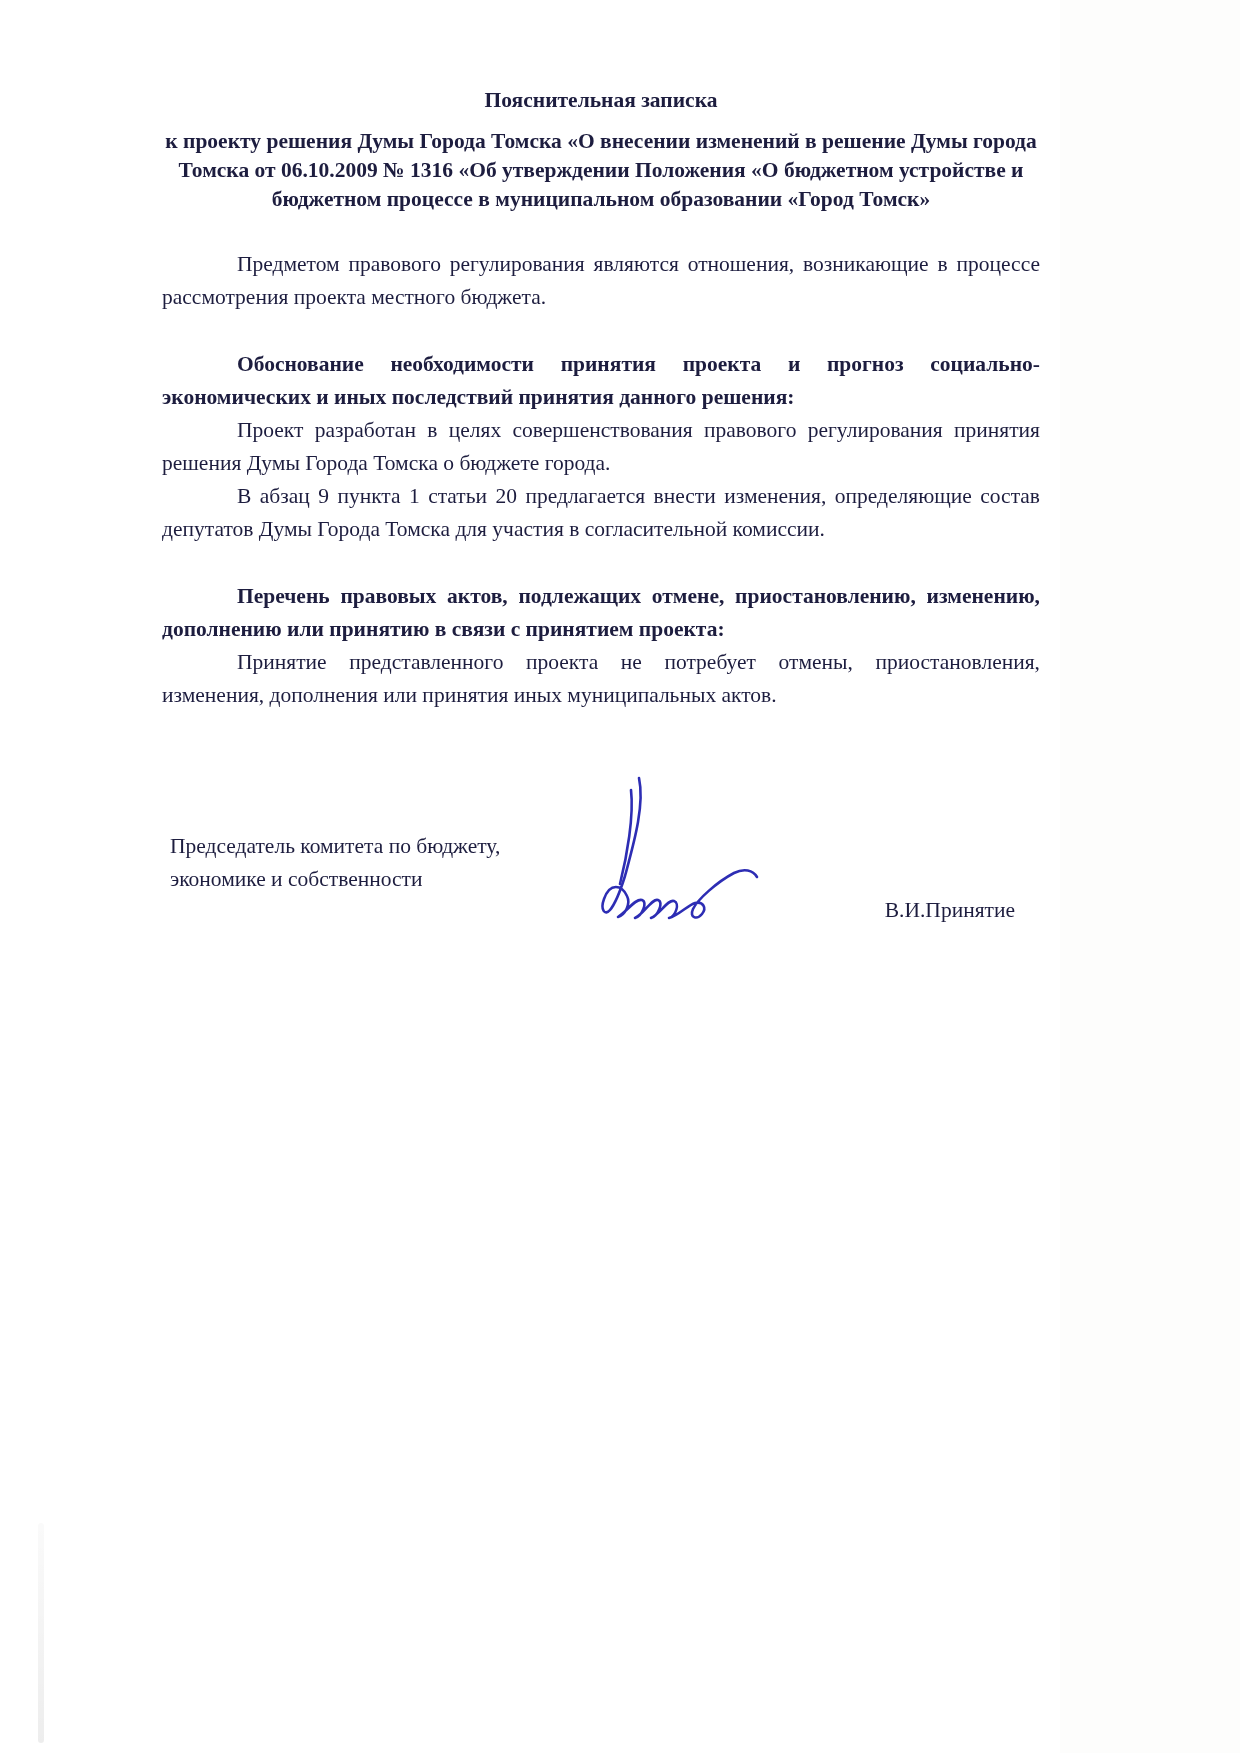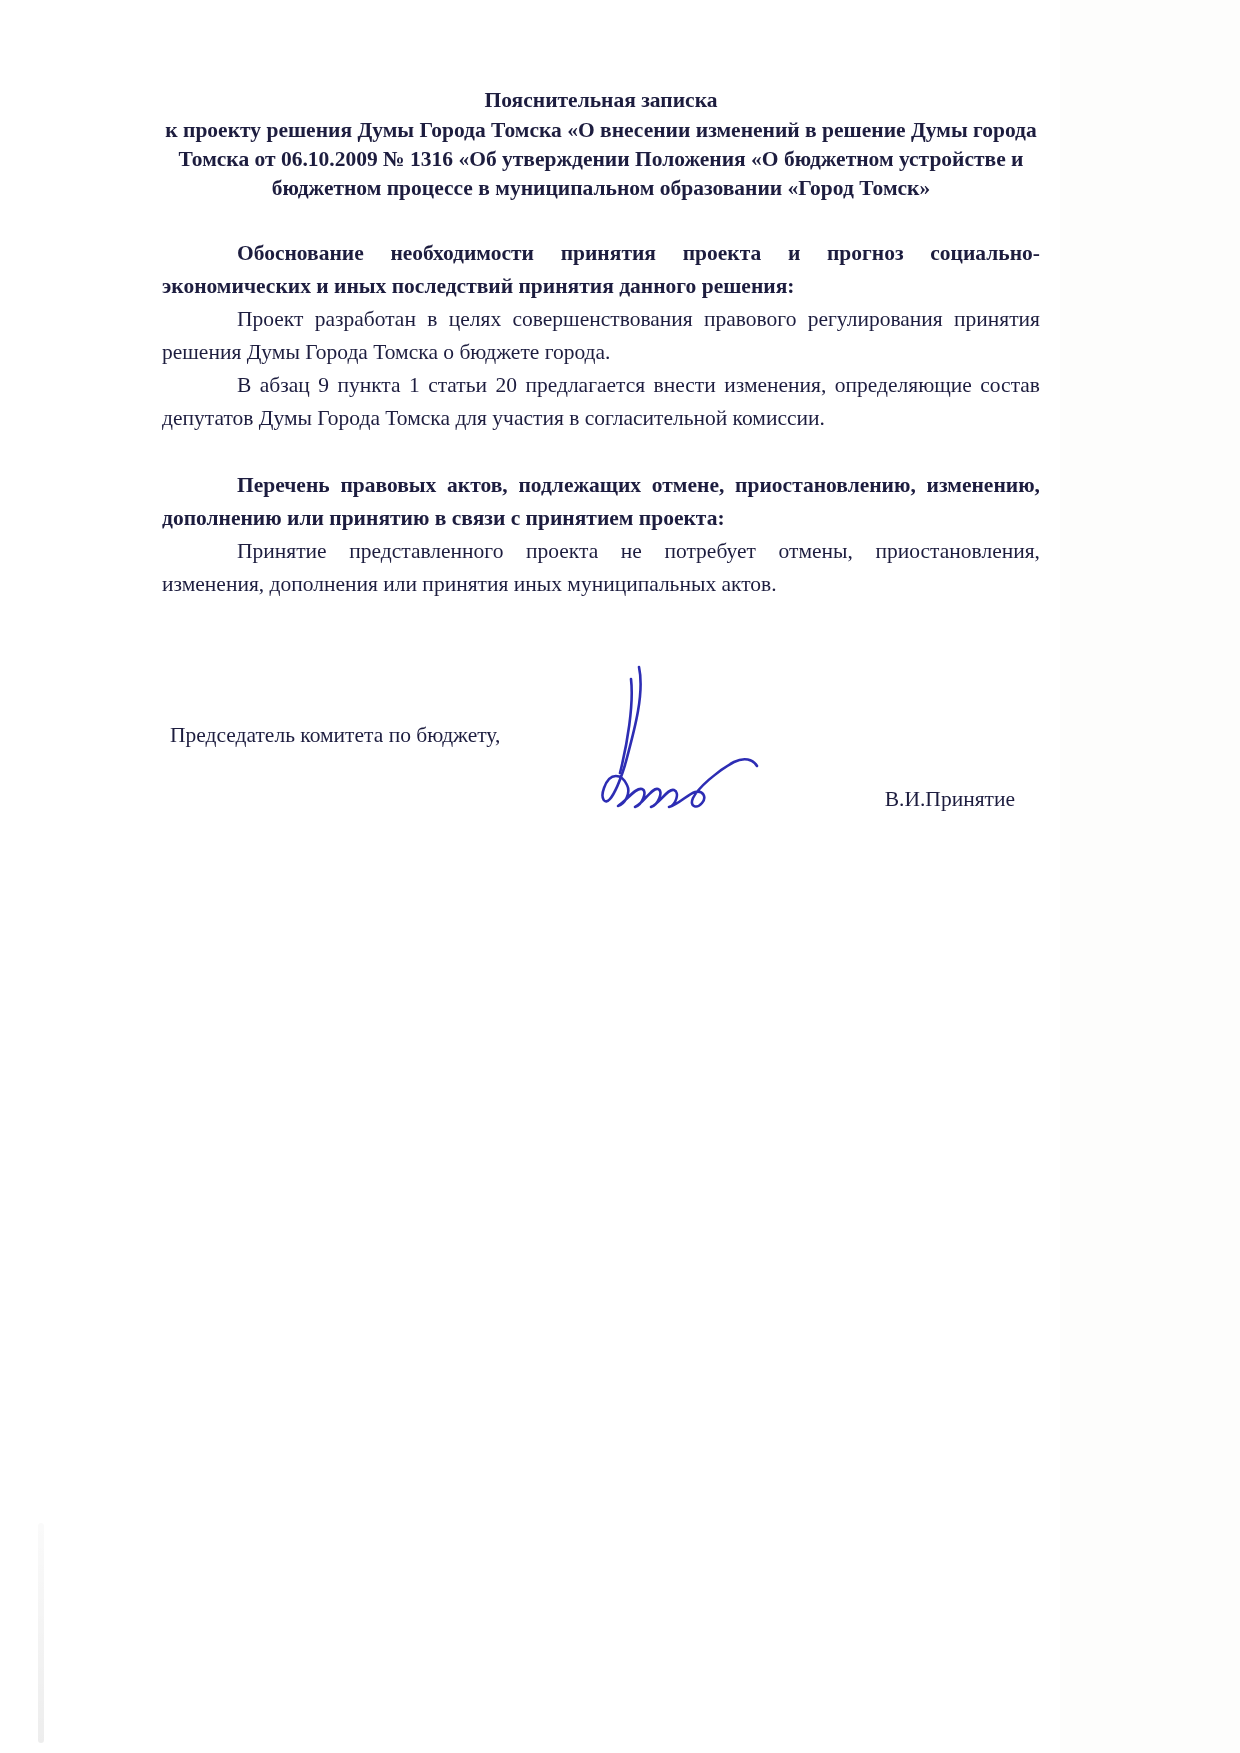--- a/index.html
+++ b/index.html
@@ -30,21 +30,21 @@
   }
 
   
   .title-block {
     text-align: center;
     font-weight: bold;
     font-size: 21.5px;
     line-height: 29px;
   }
   .title-block .subtitle {
-    margin-top: 1px;
+    margin-top: 12px;
   }
 
   
   .section {
     margin-top: 34px;
   }
   .section:first-of-type {
     margin-top: 56px;
   }
 
@@ -111,36 +111,38 @@
 
 <div class="page">
   <div class="content">
 
     <div class="title-block">
       <div>Пояснительная записка</div>
       <div class="subtitle">к проекту решения Думы Города Томска «О внесении изменений в решение Думы города Томска от 06.10.2009 № 1316 «Об утверждении Положения «О бюджетном устройстве и бюджетном процессе в муниципальном образовании «Город Томск»</div>
     </div>
 
     <div class="section">
+      <p class="para">Предметом правового регулирования являются отношения, возникающие в процессе рассмотрения проекта местного бюджета.</p>
     </div>
 
     <div class="section">
       <div class="section-heading">Обоснование необходимости принятия проекта и прогноз социально-экономических и иных последствий принятия данного решения:</div>
       <p class="para">Проект разработан в целях совершенствования правового регулирования принятия решения Думы Города Томска о бюджете города.</p>
       <p class="para">В абзац 9 пункта 1 статьи 20 предлагается внести изменения, определяющие состав депутатов Думы Города Томска для участия в согласительной комиссии.</p>
     </div>
 
     <div class="section">
       <div class="section-heading">Перечень правовых актов, подлежащих отмене, приостановлению, изменению, дополнению или принятию в связи с принятием проекта:</div>
       <p class="para">Принятие представленного проекта не потребует отмены, приостановления, изменения, дополнения или принятия иных муниципальных актов.</p>
     </div>
 
     <div class="signature-row">
       <div class="sig-position">
         <div>Председатель комитета по бюджету,</div>
+        <div>экономике и собственности</div>
       </div>
 
       <svg class="sig-ink" viewBox="0 0 175 168" xmlns="http://www.w3.org/2000/svg">
         <g fill="none" stroke="#2d2db4" stroke-width="2.6" stroke-linecap="round" stroke-linejoin="round">
           <path d="M52 6 C 58 34, 46 74, 38 104 C 33 120, 28 132, 23 138 C 18 144, 13 138, 17 127 C 23 110, 35 113, 40 124 C 44 132, 38 143, 31 145 C 40 139, 49 126, 55 128 C 61 130, 55 144, 48 146 C 57 142, 65 126, 71 128 C 77 130, 71 144, 64 146 C 73 142, 81 127, 87 129 C 93 131, 89 144, 82 146 C 91 144, 101 133, 108 131 C 116 129, 120 136, 115 142 C 110 148, 102 146, 106 137 C 111 127, 130 110, 147 101 C 157 96, 166 98, 170 105"></path>
           <path d="M44 18 C 47 44, 40 84, 33 112"></path>
         </g>
       </svg>
 
       <div class="sig-name">В.И.Принятие</div>

